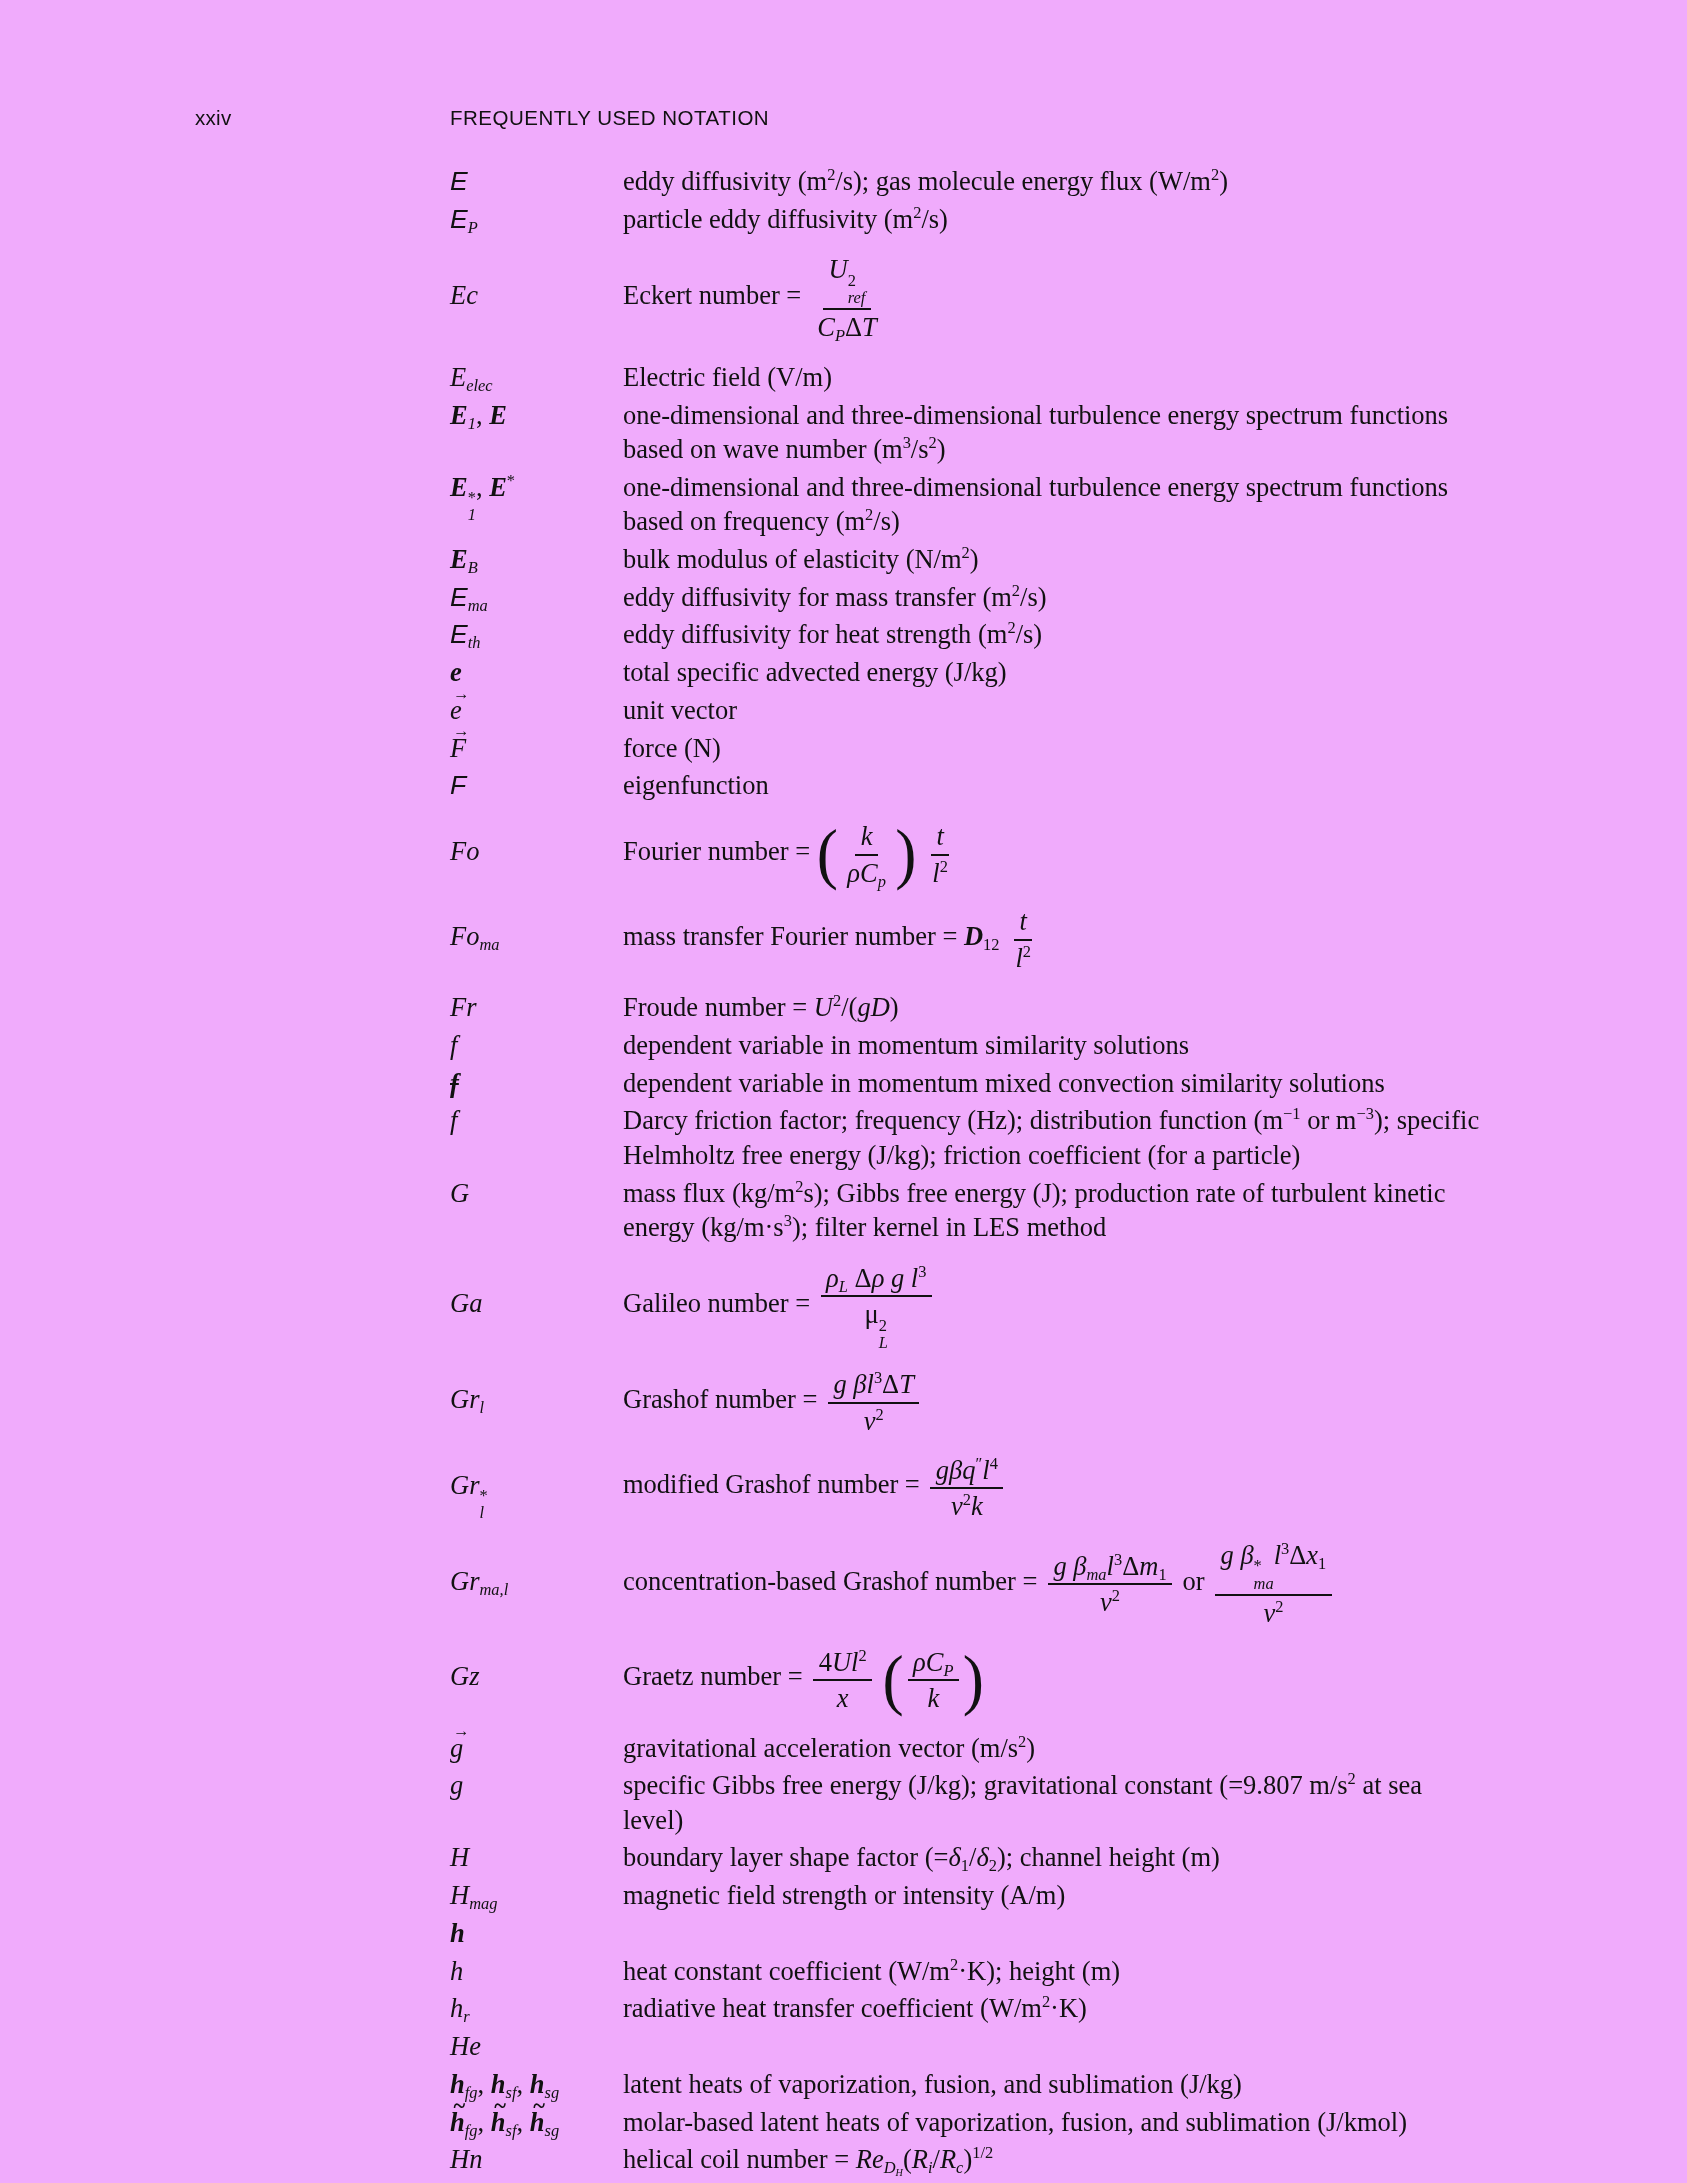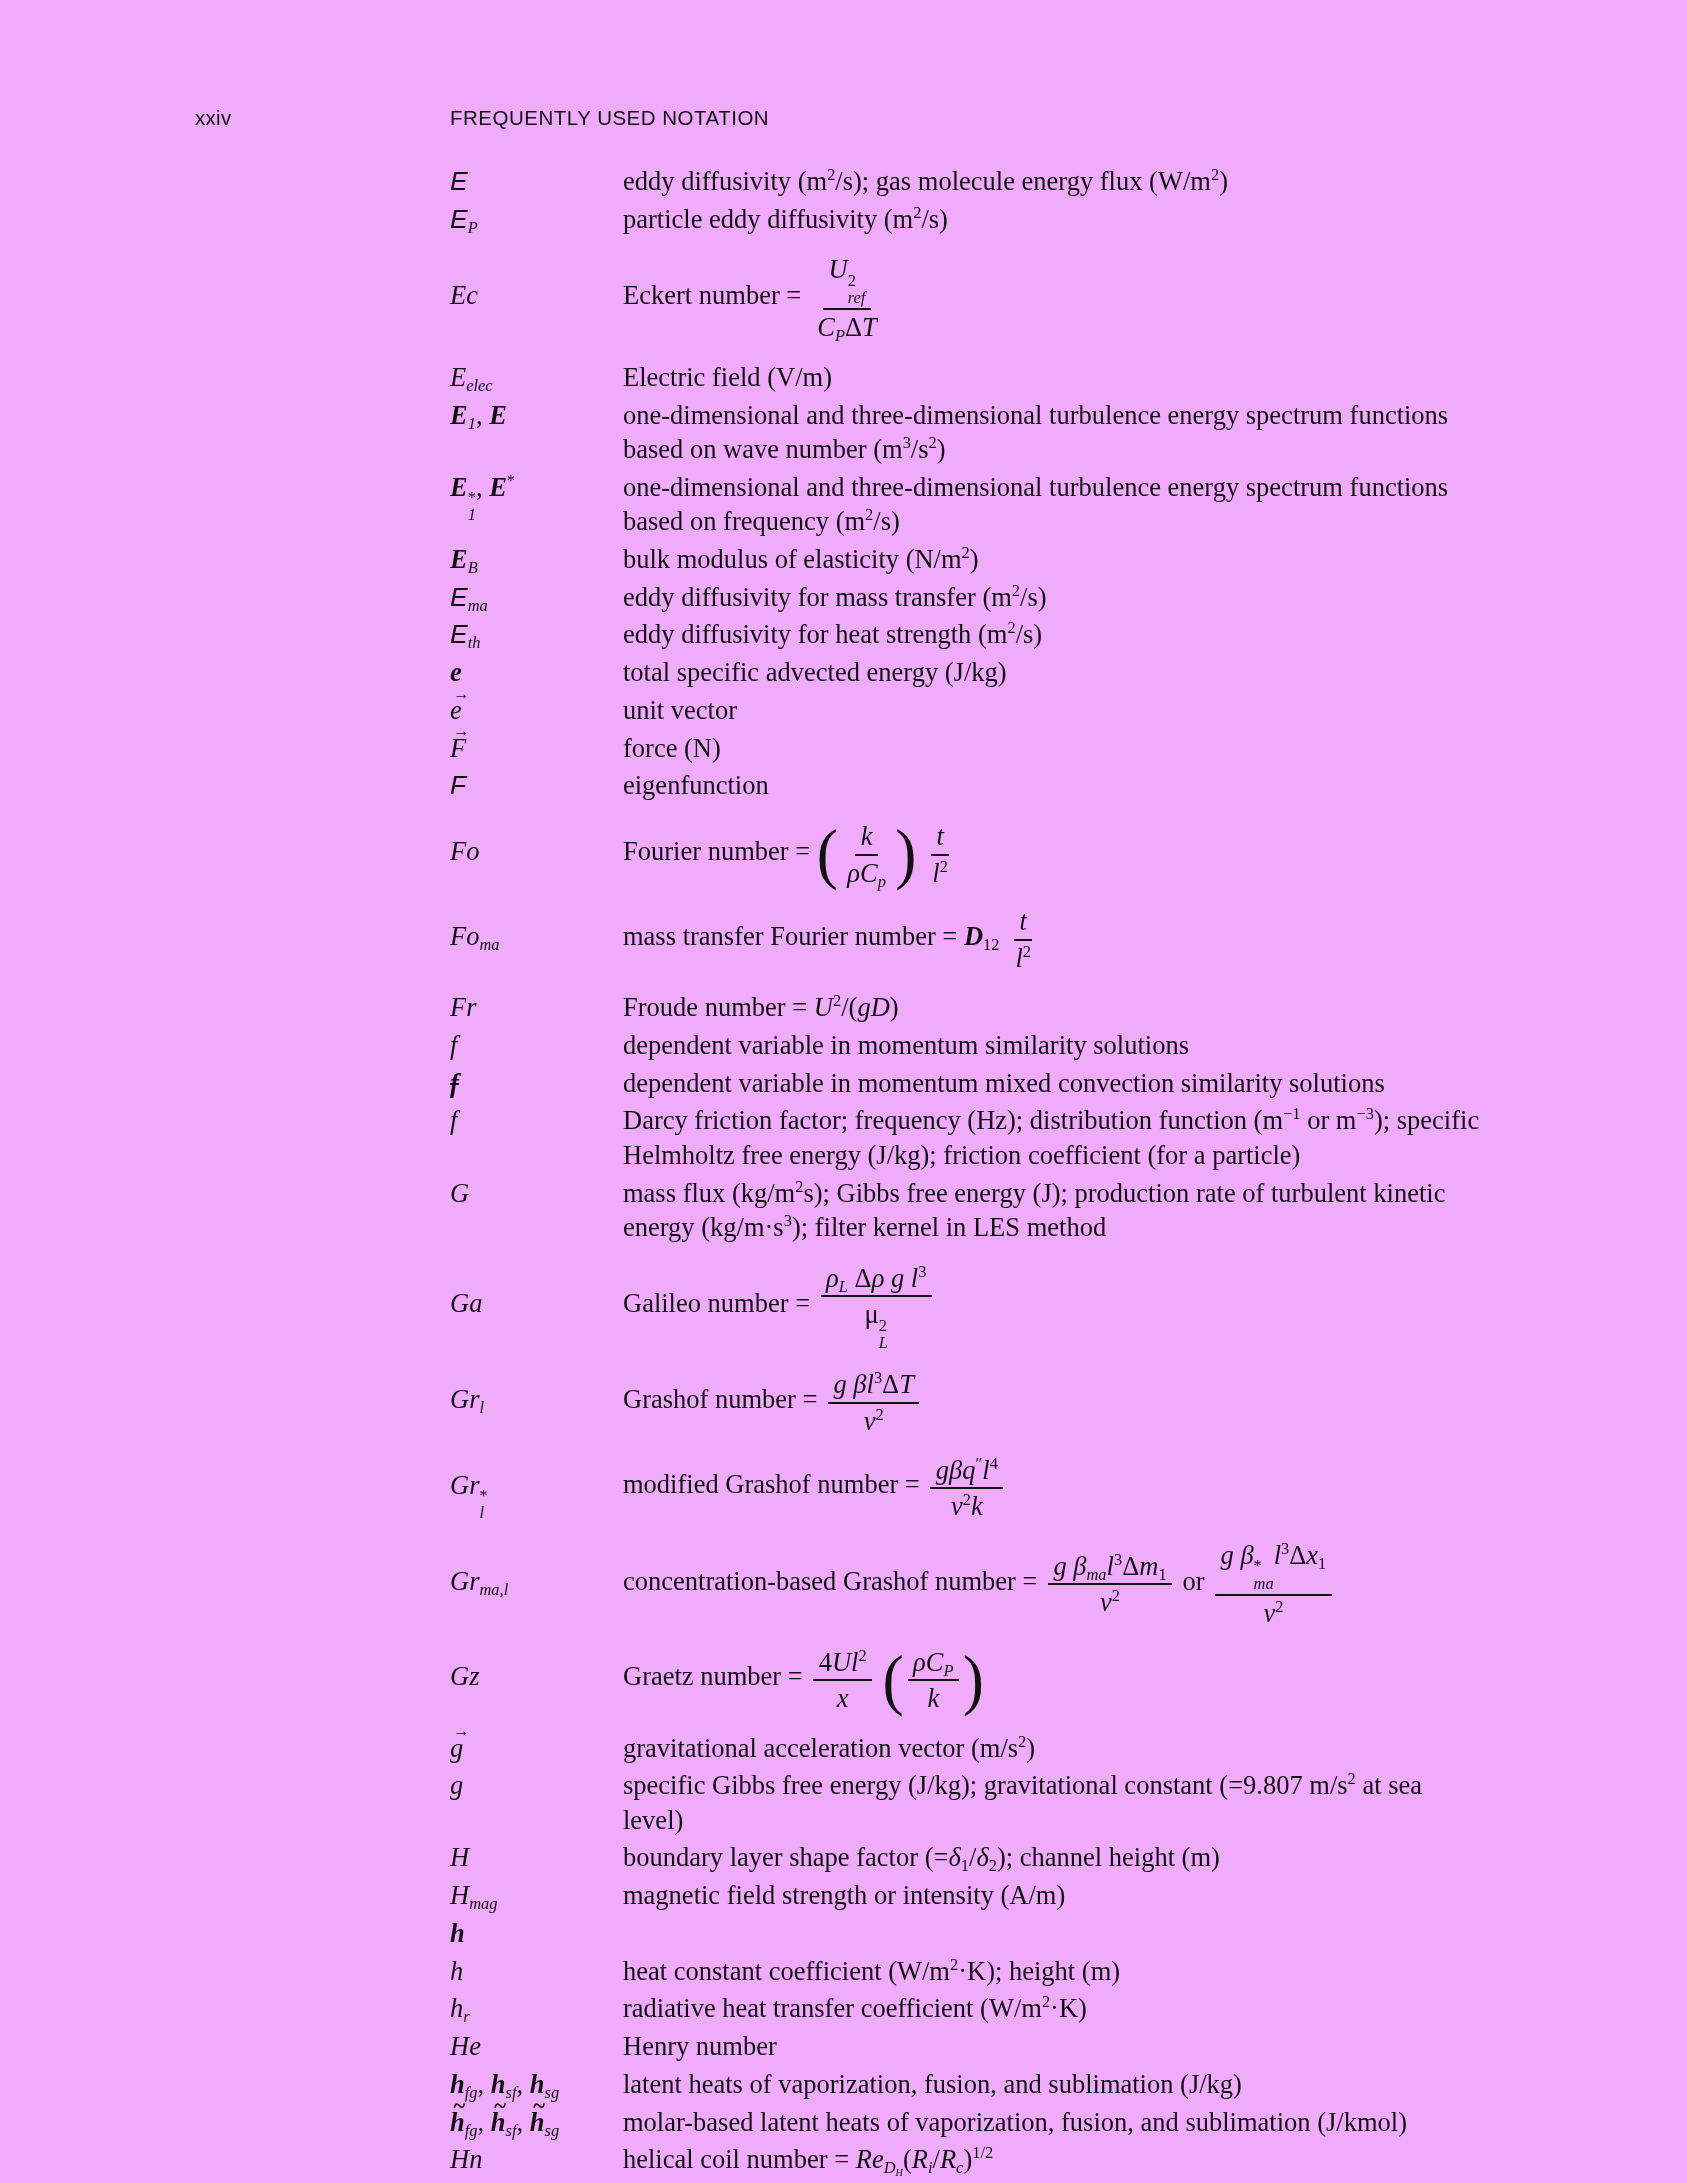--- a/index.html
+++ b/index.html
@@ -236,21 +236,20 @@
       <div class="entry">
         <span class="sym"><span class="seg-i">h</span></span>
         <span class="def"><span class="seg-t">heat constant coefficient (W/m</span><span class="seg-sup"><span class="seg-t">2</span></span><span class="seg-t">·K); height (m)</span></span>
       </div>
       <div class="entry">
         <span class="sym"><span class="seg-i">h</span><span class="seg-sub"><span class="seg-i">r</span></span></span>
         <span class="def"><span class="seg-t">radiative heat transfer coefficient (W/m</span><span class="seg-sup"><span class="seg-t">2</span></span><span class="seg-t">·K)</span></span>
       </div>
       <div class="entry">
         <span class="sym"><span class="seg-i">He</span></span>
-        <span class="def"><span class="seg-t">Henry number</span></span>
       </div>
       <div class="entry">
         <span class="sym"><span class="seg-b">h</span><span class="seg-sub"><span class="seg-i">fg</span></span><span class="seg-t">, </span><span class="seg-b">h</span><span class="seg-sub"><span class="seg-i">sf</span></span><span class="seg-t">, </span><span class="seg-b">h</span><span class="seg-sub"><span class="seg-i">sg</span></span></span>
         <span class="def"><span class="seg-t">latent heats of vaporization, fusion, and sublimation (J/kg)</span></span>
       </div>
       <div class="entry">
         <span class="sym"><span class="seg-tilde"><span class="tilde-inner"><span class="seg-b">h</span></span></span><span class="seg-sub"><span class="seg-i">fg</span></span><span class="seg-t">, </span><span class="seg-tilde"><span class="tilde-inner"><span class="seg-b">h</span></span></span><span class="seg-sub"><span class="seg-i">sf</span></span><span class="seg-t">, </span><span class="seg-tilde"><span class="tilde-inner"><span class="seg-b">h</span></span></span><span class="seg-sub"><span class="seg-i">sg</span></span></span>
         <span class="def"><span class="seg-t">molar-based latent heats of vaporization, fusion, and sublimation (J/kmol)</span></span>
       </div>
       <div class="entry">

